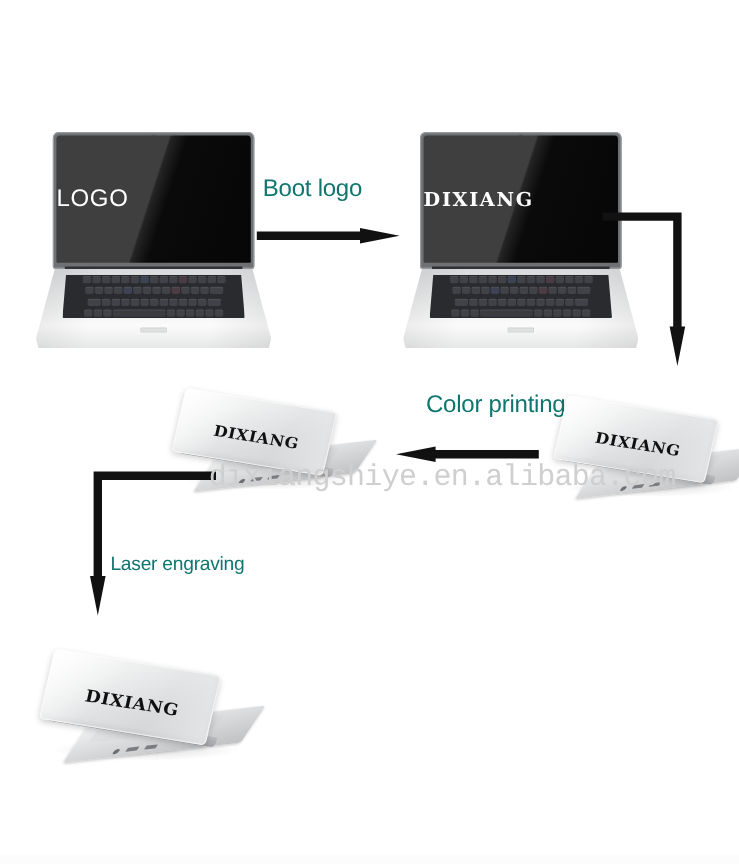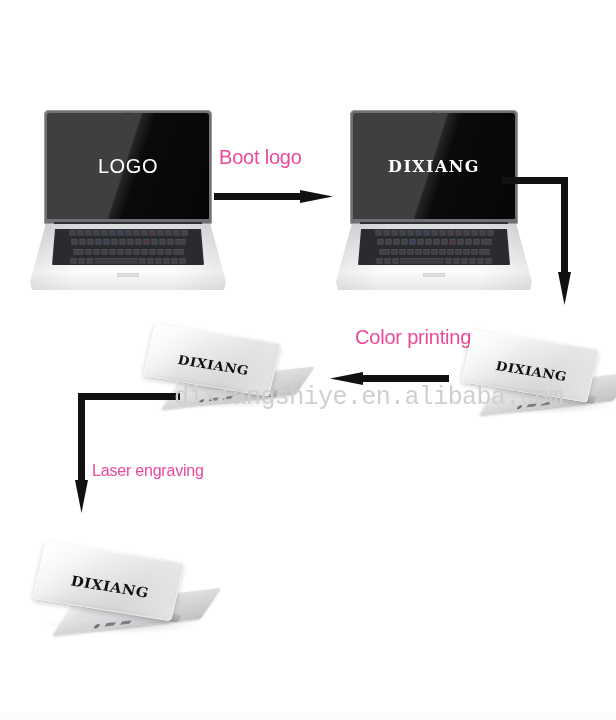--- a/index.html
+++ b/index.html
@@ -16,21 +16,21 @@
     width: 616px;
     height: 720px;
     background: #ffffff;
     overflow: hidden;
   }
 
   
   .step-label {
     position: absolute;
     font-family: "Liberation Sans", sans-serif;
-    color: #ec4899;
+    color: #0f766e;
     white-space: nowrap;
     letter-spacing: -0.2px;
     font-weight: 400;
   }
   #label-boot      { left: 219px; top: 146px;  font-size: 20px; }
   #label-color     { left: 324px; top: 326px;  font-size: 20px; margin-left: 31px; }
   #label-laser     { left: 92px;  top: 462px;  font-size: 16px; text-align: right; }
 
   
   #watermark {
@@ -94,21 +94,20 @@
     width: 4px; height: 3px;
     margin-left: -2px;
     border-radius: 50%;
     background: #5a5c5f;
   }
   .lo-screen-text {
     position: relative;
     z-index: 3;
     color: #ffffff;
     user-select: none;
-    text-align: center;
     width: 100%;
   }
   .lo-screen-text.plain {
     font-family: "Liberation Sans", sans-serif;
     font-size: 20px;
     font-weight: 400;
     letter-spacing: 0.6px;
   }
   .lo-screen-text.brand {
     font-family: "DejaVu Serif", serif;

